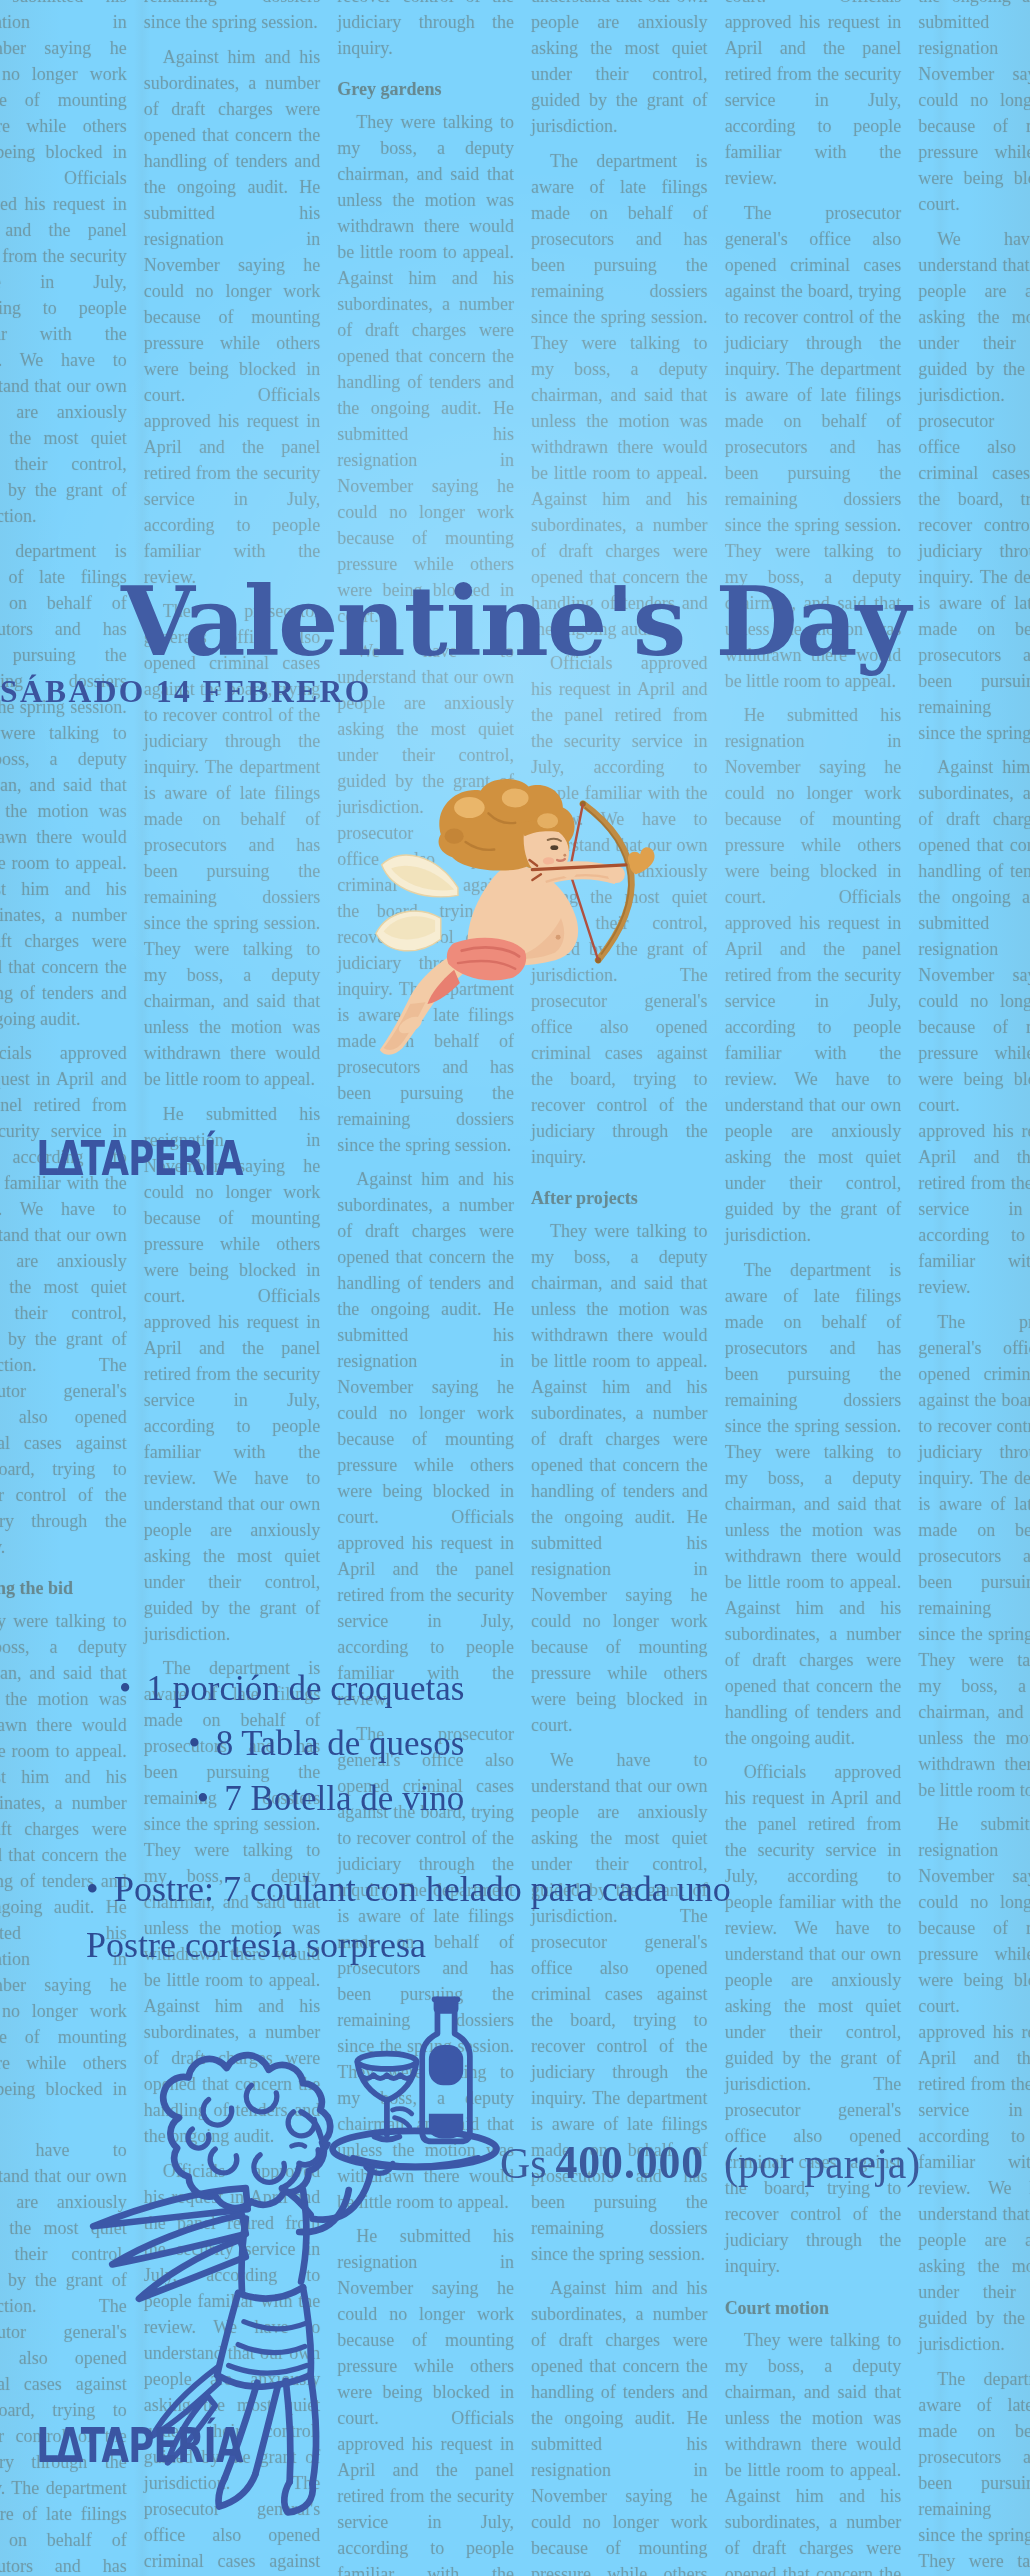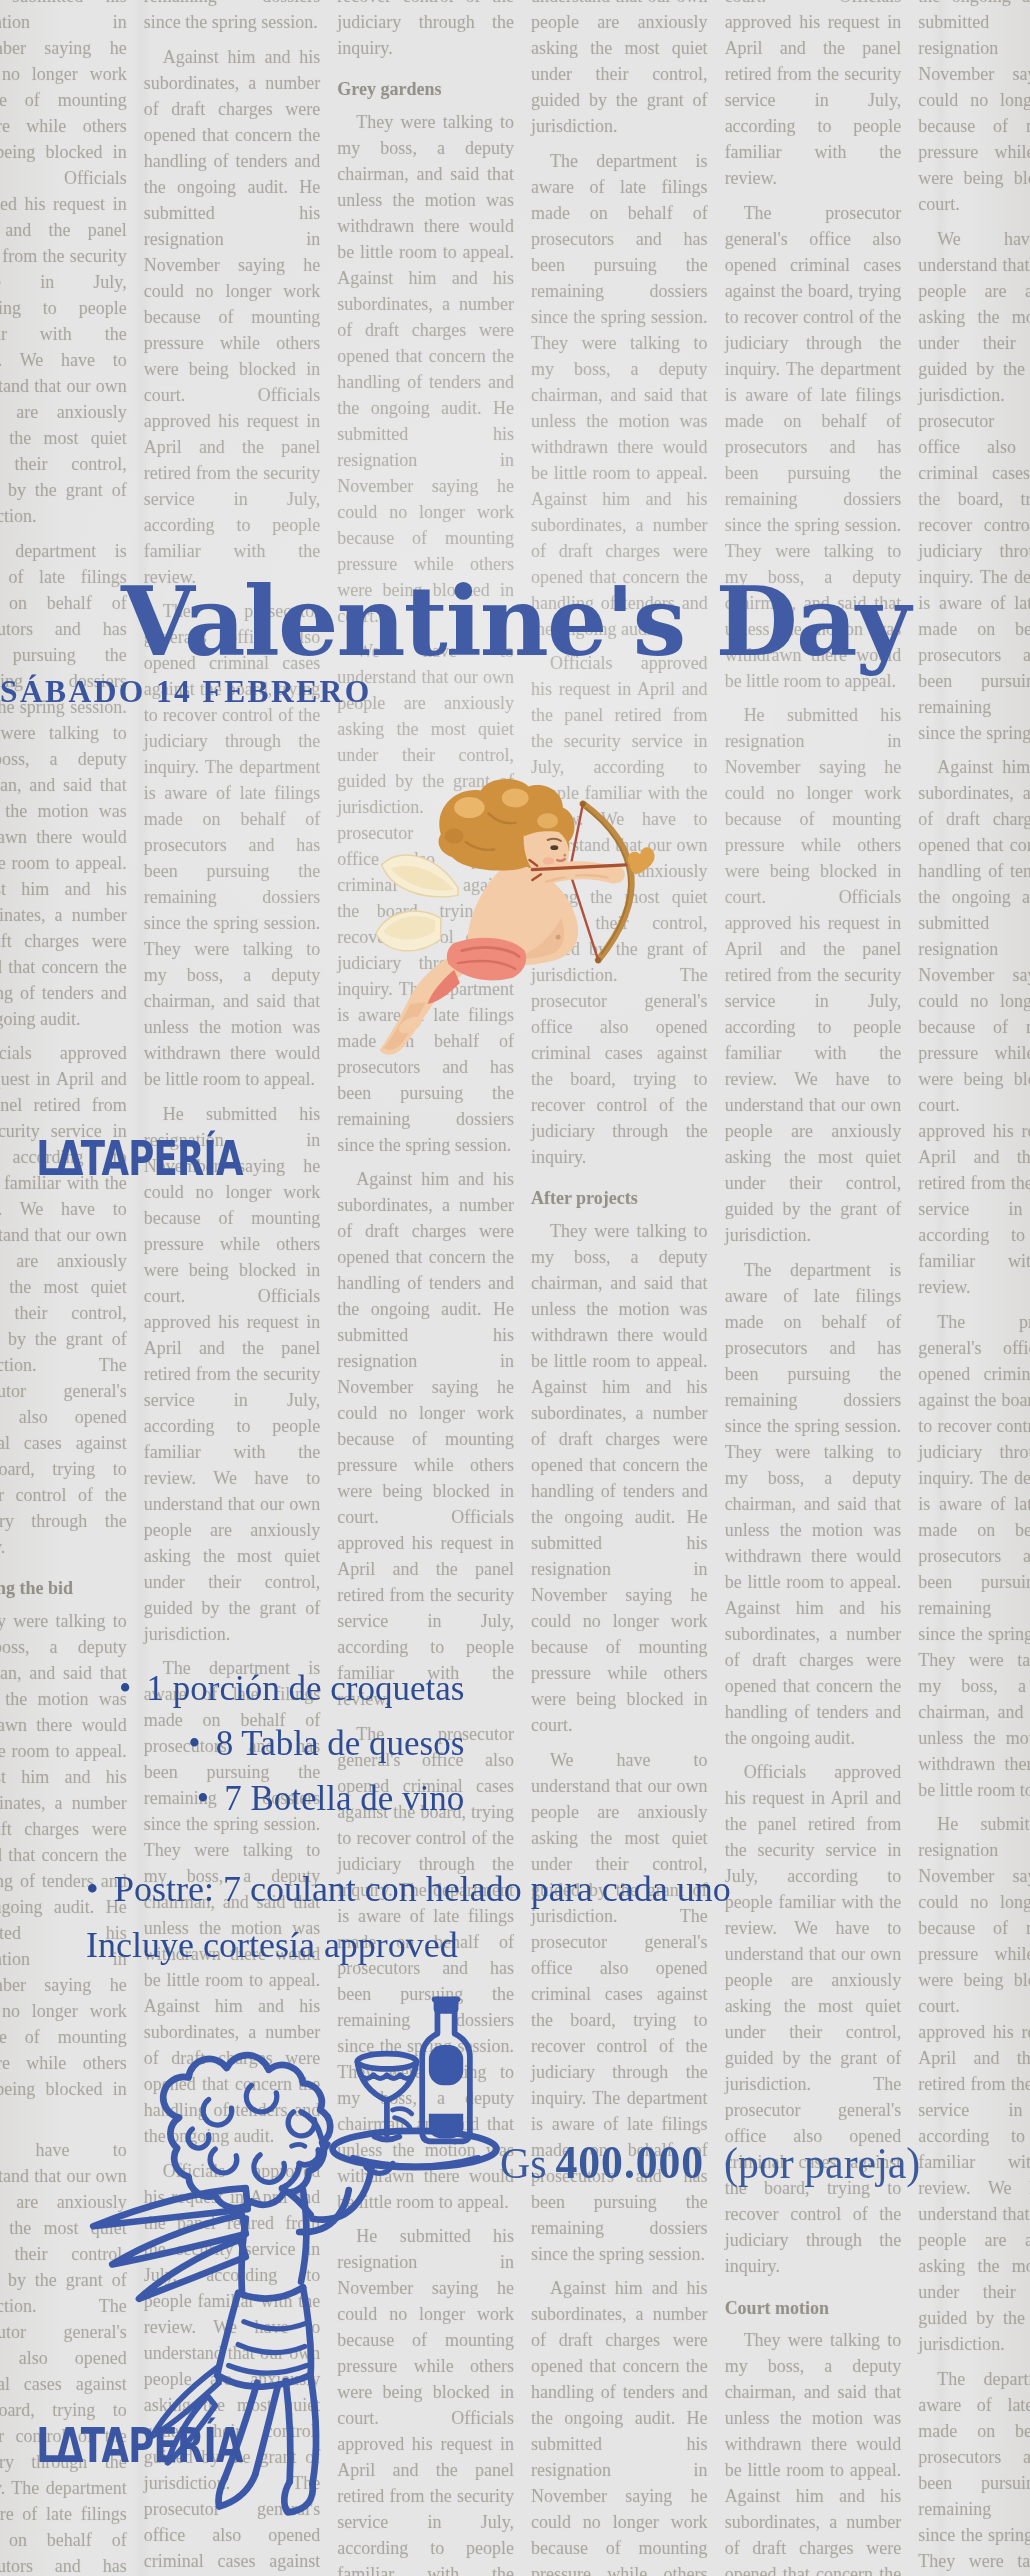--- a/index.html
+++ b/index.html
@@ -1,18 +1,18 @@
 <!DOCTYPE html>
 <html><head>
 <meta charset="utf-8">
 <style>
   html,body{margin:0;padding:0;background:#d8d4c9;}
   #poster{
     position:relative; width:1030px; height:2576px; overflow:hidden;
-    background:#e5e5e5;
+    background:#7dd3fc;
     font-family:"Liberation Serif",serif;
   }
   
   .newsprint{
     position:absolute; left:-50px; top:-17px; width:1145px; height:2633px;
     column-count:6; column-gap:17px; column-fill:auto;
     font:18px/26px "Liberation Serif",serif;
     color:rgba(92,86,70,0.30);
     text-align:justify;
     filter:blur(0.5px);
@@ -176,21 +176,21 @@
 
 
   <ul class="combo-list">
     <li><span class="blt">•</span><span>1 porción de croquetas</span></li>
     <li><span class="blt">•</span><span>8 Tabla de quesos</span></li>
     <li><span class="blt">•</span><span>7 Botella de vino</span></li>
   </ul>
 
   <div class="dessert">
     <div><span class="blt">•</span><span>Postre: 7 coulant con helado para cada uno</span></div>
-    <div>Incluye cortesía approved</div>
+    <div>Postre cortesía sorpresa</div>
   </div>
 
   <svg class="cherub" viewBox="0 0 480 560" aria-hidden="true">
     <g stroke="#3c58a8" stroke-width="7" fill="none" stroke-linecap="round" stroke-linejoin="round">
 
       <path d="M180,212 C 120,216 60,236 20,252 C 70,246 130,240 182,234 Z"></path>
       <path d="M176,240 C 120,252 72,272 40,292 C 90,282 140,270 180,260 Z"></path>
       <path d="M174,266 C 130,282 92,306 68,328 C 110,312 150,296 180,284 Z"></path>
 
       <path d="M120,96 a22,22 0 0 1 40,-10 a24,24 0 0 1 44,2 a22,22 0 0 1 36,14 a20,20 0 0 1 18,28 a20,20 0 0 1 2,34 a22,22 0 0 1 -14,30 a22,22 0 0 1 -26,22 a24,24 0 0 1 -34,10 a24,24 0 0 1 -38,-6 a22,22 0 0 1 -28,-20 a20,20 0 0 1 -12,-30 a20,20 0 0 1 2,-32 a20,20 0 0 1 10,-42 Z" stroke-width="7"></path>

